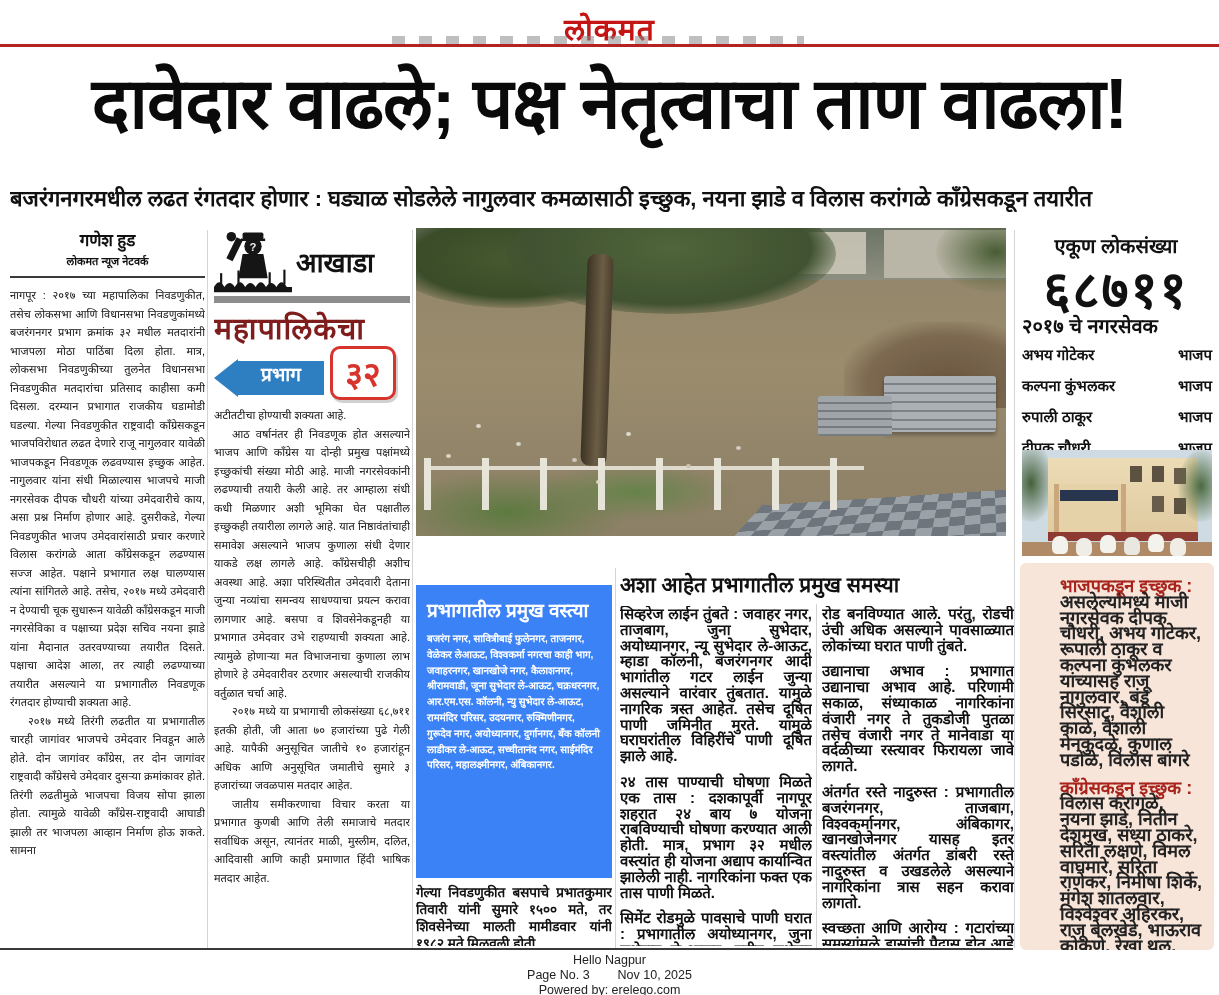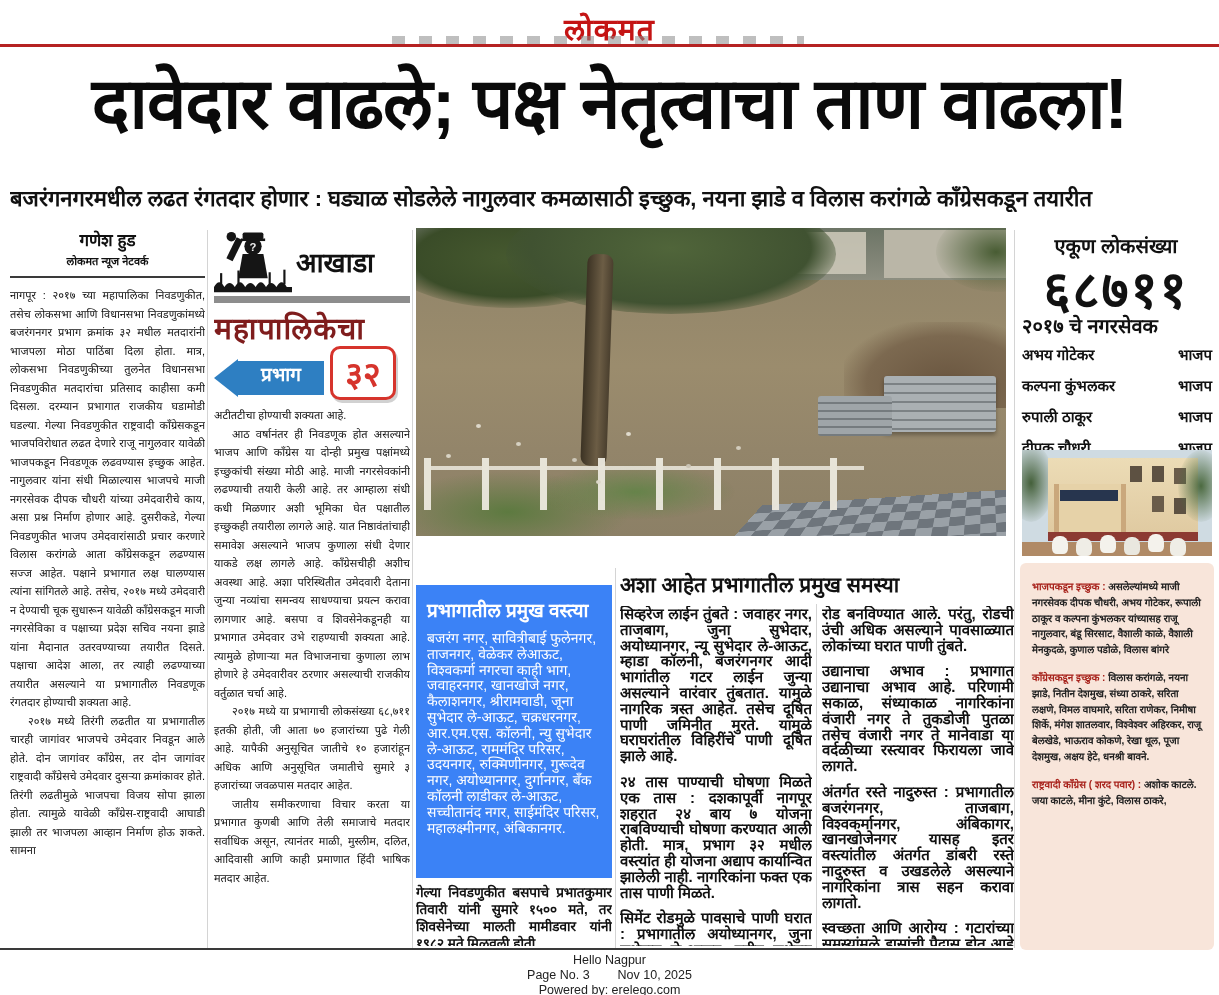--- a/index.html
+++ b/index.html
@@ -22,21 +22,21 @@
                  font-size:22px; font-weight:800; color:#111; white-space:nowrap; overflow:hidden; }
 
   
   .vdiv { position:absolute; width:1px; background:#d4d4d4; }
   .bottom-rule { position:absolute; top:948px; left:0; width:1013px; height:2px; background:#3a3a3a; }
 
   
   .col { position:absolute; top:228px; overflow:hidden; text-align:justify; }
   .col1 { left:10px;  width:195px; height:720px; }
   .col2 { left:214px; width:196px; height:720px; }
-  .byline-name { text-align:center; font-size:17px; font-weight:800; }
+  .byline-name { text-align:center; font-size:17px; font-weight:800;font-family:Liberation Serif, serif; }
   .byline-agency { text-align:center; font-size:11px; font-weight:700; margin-top:2px; }
   .byline-rule { height:2px; background:#3a3a3a; margin:8px 0 8px 0; }
   .body-par { font-size:11px; line-height:18.5px; font-weight:500; }
   .body-par + .body-par { text-indent:18px; }
 
   
   .badge { width:196px; height:172px; margin-bottom:6px; }
   .badge-row1 { display:flex; align-items:center; }
   .badge-row1 svg { width:78px; height:66px; flex:0 0 auto; }
   .badge-top { font-size:27px; font-weight:900; color:#111; margin-left:4px; }
@@ -90,21 +90,21 @@
   .ph-debris { position:absolute; left:60px; top:196px; width:5px; height:4px; background:#ddd8ca; border-radius:50%;
                box-shadow:40px 18px 0 #d6d1c2, 96px 34px 0 #cfc9ba, 150px 8px 0 #e0dbcd, 210px 40px 0 #cac4b5,
                           -30px 30px 0 #d9d4c5, 260px 22px 0 #d2ccbd, 120px 56px 0 #ddd8ca; }
   .caption { position:absolute; left:416px; top:540px; width:590px; font-size:14px; font-weight:800;
              padding-bottom:5px; border-bottom:1px solid #9a9a9a; }
 
   
   .bluebox { position:absolute; left:416px; top:585px; width:196px; height:293px; background:#3b82f6;
              color:#fff; padding:12px 11px; overflow:hidden; }
   .bluebox-title { font-size:19px; font-weight:900; margin-bottom:8px; }
-  .bluebox-body { font-size:14px; line-height:15.8px; font-weight:400; }
+  .bluebox-body { font-size:10px; line-height:15.8px; font-weight:700; }
   .past-results { position:absolute; left:416px; top:884px; width:196px; height:62px; overflow:hidden;
                   font-size:13.5px; line-height:17px; font-weight:600; text-align:justify; }
 
   
   .issues-title { position:absolute; left:620px; top:570px; width:392px; font-size:21px; font-weight:900;
                   white-space:nowrap; overflow:hidden; }
   .issues-col { position:absolute; top:606px; width:192px; height:340px; overflow:hidden; text-align:justify; }
   .issues-colA { left:620px; } .issues-colB { left:822px; }
   .issue { font-size:15px; line-height:15.8px; font-weight:600; margin-bottom:10px; }
   .issue .ilead { font-weight:900; }
@@ -131,21 +131,21 @@
               background:radial-gradient(ellipse,#44603a 0%, rgba(68,96,58,0) 75%); }
   .p2-treeR { position:absolute; left:156px; top:0; width:46px; height:72px; border-radius:50%;
               background:radial-gradient(ellipse,#4c6a40 0%, rgba(76,106,64,0) 75%); }
   .p2-ground { position:absolute; left:0; bottom:0; width:100%; height:14px; background:#b08a66; }
   .p2-people { position:absolute; left:30px; bottom:2px; width:16px; height:18px; background:#f4f2ec; border-radius:45% 45% 30% 30%;
                box-shadow:24px 2px 0 #efede6, 48px -1px 0 #f4f2ec, 72px 1px 0 #e9e7df, 96px -2px 0 #f4f2ec, 118px 2px 0 #efede6; }
 
   
   .pinkbox { position:absolute; left:1020px; top:563px; width:194px; height:387px; background:#f8e5da;
              border-radius:6px; padding:16px 12px; overflow:hidden; text-align:left; }
-  .asp-sec { font-size:10px; line-height:15.8px; font-weight:600; margin-bottom:12px; color:#222; }
+  .asp-sec { font-size:18px; line-height:15.8px; font-weight:600; margin-bottom:12px; color:#222;margin-left:28px; }
   .asp-sec .alead { font-weight:900; color:#a8231c; }
 
   
   .footer { position:absolute; top:953px; left:0; width:100%; text-align:center;
             font-size:12.5px; color:#222; line-height:15px; }
   .footer .f2 span { margin:0 14px; }
 </style>
 </head>
 <body>
 

